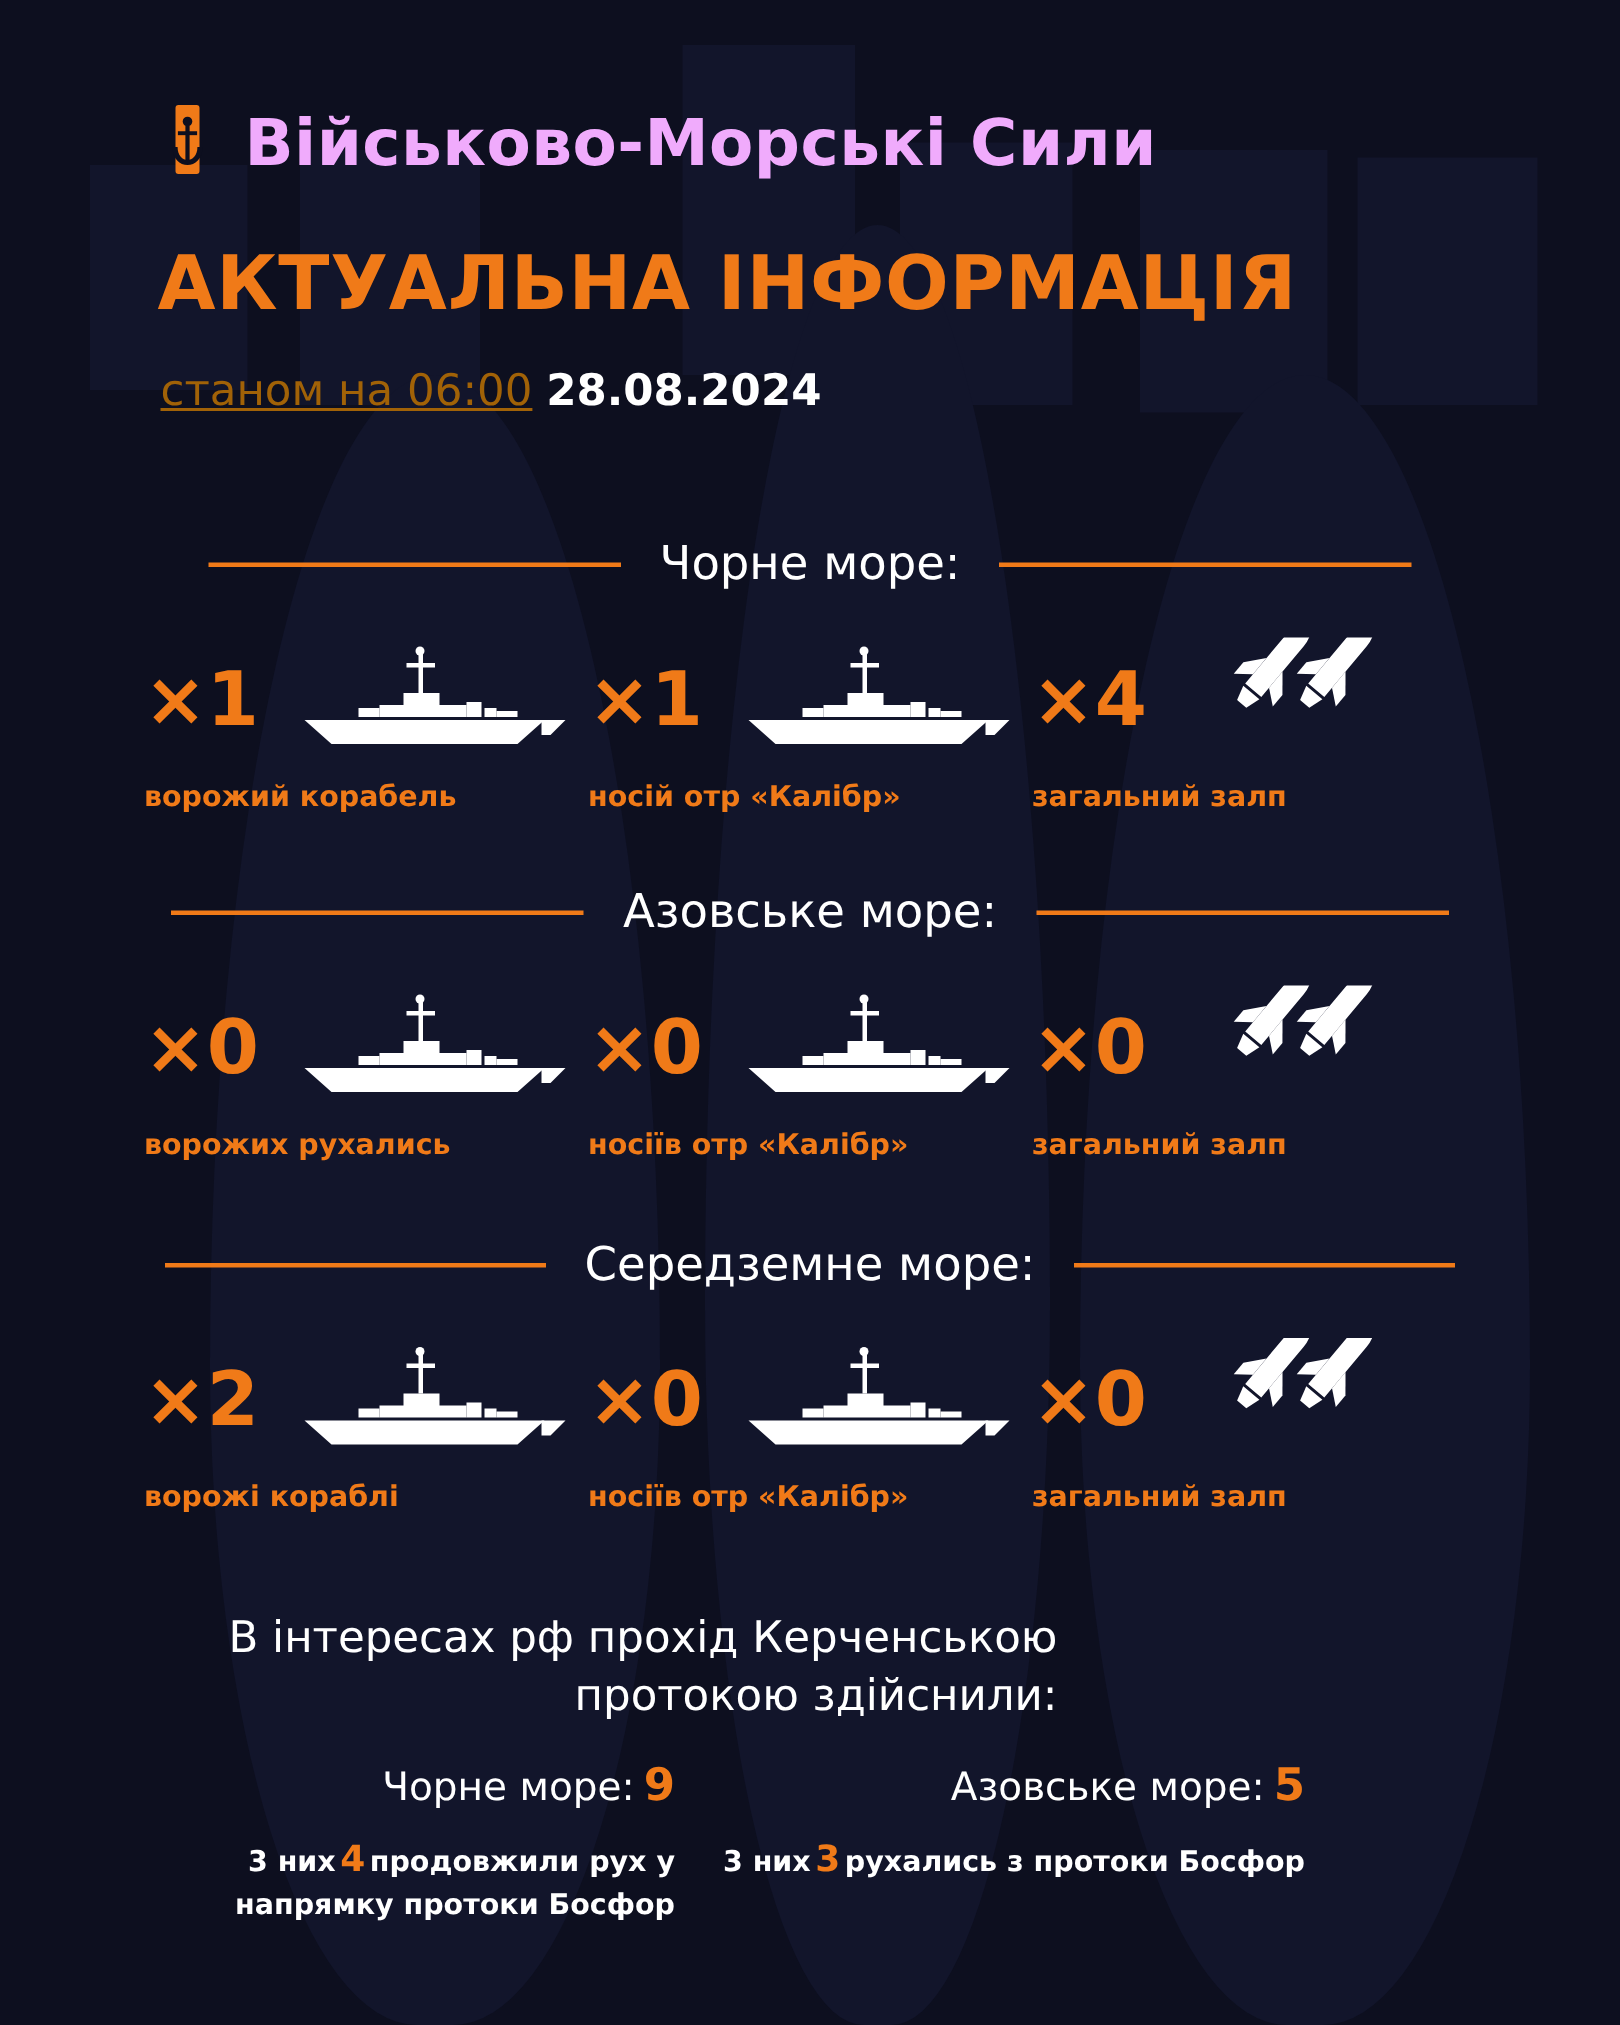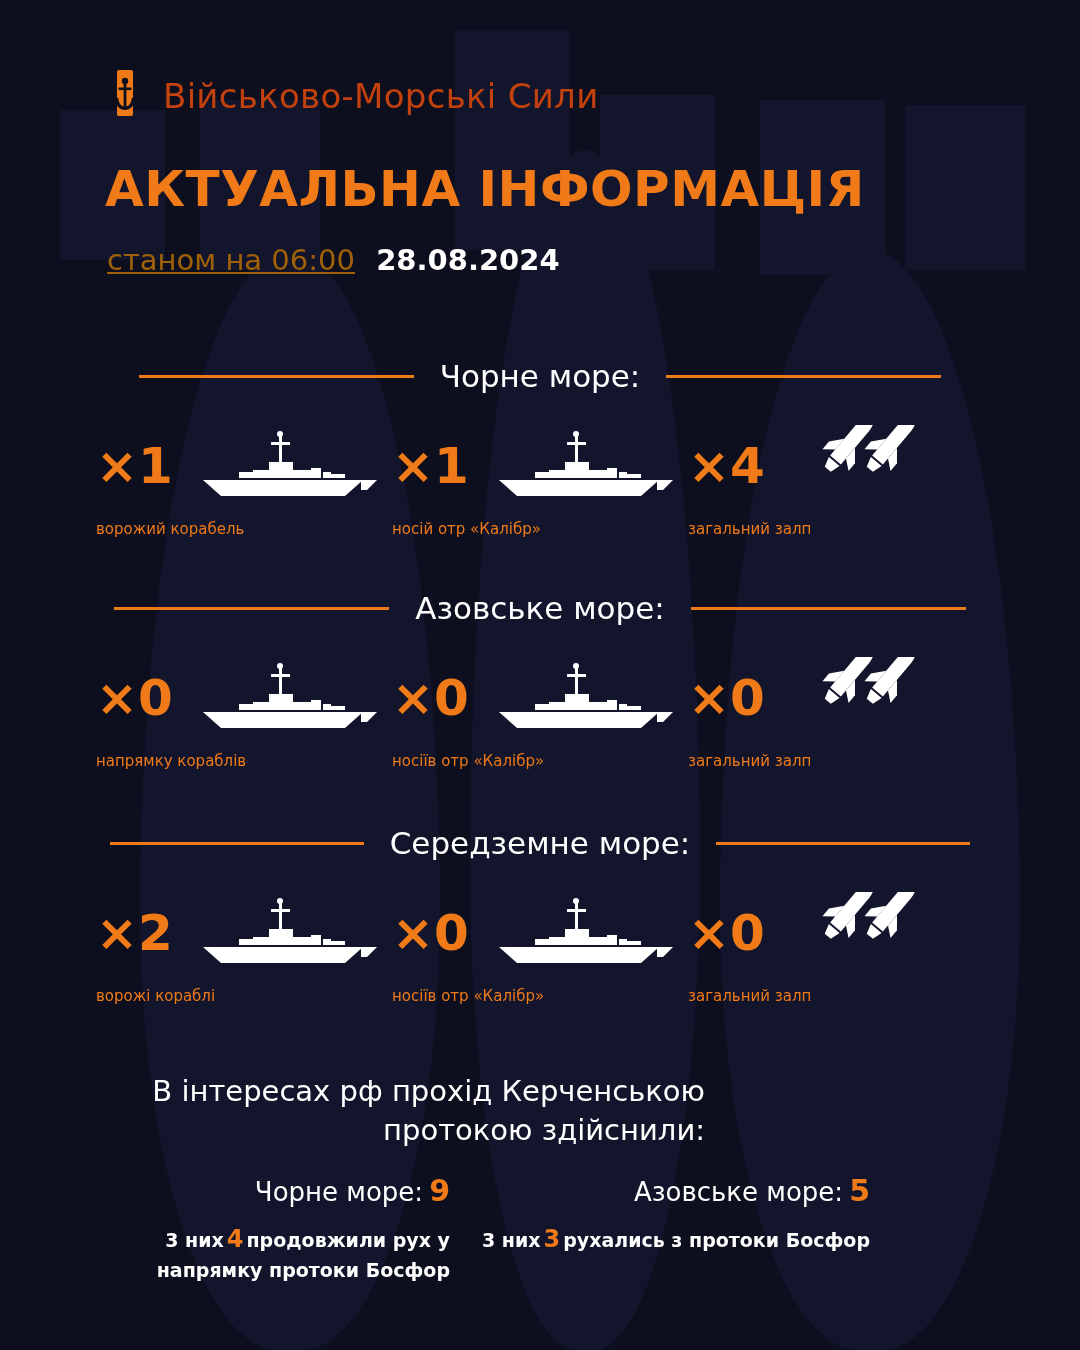--- a/index.html
+++ b/index.html
@@ -46,23 +46,23 @@
     display: flex;
     align-items: center;
     gap: 18px;
   }
   .brand-anchor {
     width: 40px;
     height: 52px;
     display: block;
   }
   .brand-title {
-    color: #c2410c;
-    font-size: 34px;
-    font-weight: normal;
+    color: #f0abfc;
+    font-size: 43px;
+    font-weight: bold;
     letter-spacing: 0.3px;
     white-space: nowrap;
   }
 
   .headline {
     position: absolute;
     left: 105px;
     top: 160px;
     color: #f07a18;
     font-size: 50px;
@@ -71,21 +71,21 @@
     white-space: nowrap;
   }
   .subline {
     position: absolute;
     left: 107px;
     top: 243px;
     font-size: 29px;
     white-space: nowrap;
   }
   .subline .lbl { color: #a16207; text-decoration: underline; }
-  .subline .date { color: #ffffff; font-weight: bold; margin-left: 12px; }
+  .subline .date { color: #ffffff; font-weight: bold; }
 
   
   .section { position: absolute; left: 0; width: 1080px; }
   .sec-head {
     display: flex;
     align-items: center;
     justify-content: center;
     gap: 26px;
     width: 100%;
   }
@@ -123,22 +123,22 @@
   }
   .card .count {
     color: #f07a18;
     font-size: 50px;
     font-weight: bold;
     line-height: 1;
     white-space: nowrap;
   }
   .card .caption {
     color: #f07a18;
-    font-size: 15px;
-    font-weight: normal;
+    font-size: 19px;
+    font-weight: bold;
     margin-top: 8px;
     white-space: nowrap;
   }
   .ship-svg { display: block; }
   .missile-svg { display: block; }
 
   
   .cards .card.mid { width: 300px; }
   .cards .card.right { width: 300px; }
 
@@ -331,21 +331,21 @@
                 <rect x="56" y="42" width="14" height="6"></rect>
                 <rect x="128" y="38" width="10" height="10"></rect>
                 <rect x="140" y="42" width="8" height="6"></rect>
                 <rect x="148" y="44" width="14" height="4"></rect>
                 <path d="M20 50 h160 l-18 16 h-124 z"></path>
                 <path d="M178 50 h16 l-10 10 h-6 z"></path>
               </g>
             </svg>
           </span>
         </div>
-        <div class="caption">напрямку кораблів</div>
+        <div class="caption">ворожих рухались</div>
       </div>
 
       <div class="card mid">
         <div class="row">
           <span class="count">×0</span>
           <span>
             <svg class="ship-svg" width="196" height="72" viewBox="0 0 196 72" xmlns="http://www.w3.org/2000/svg">
               <g fill="#ffffff">
                 <rect x="96" y="6" width="3" height="26"></rect>
                 <rect x="88" y="12" width="19" height="3"></rect>

